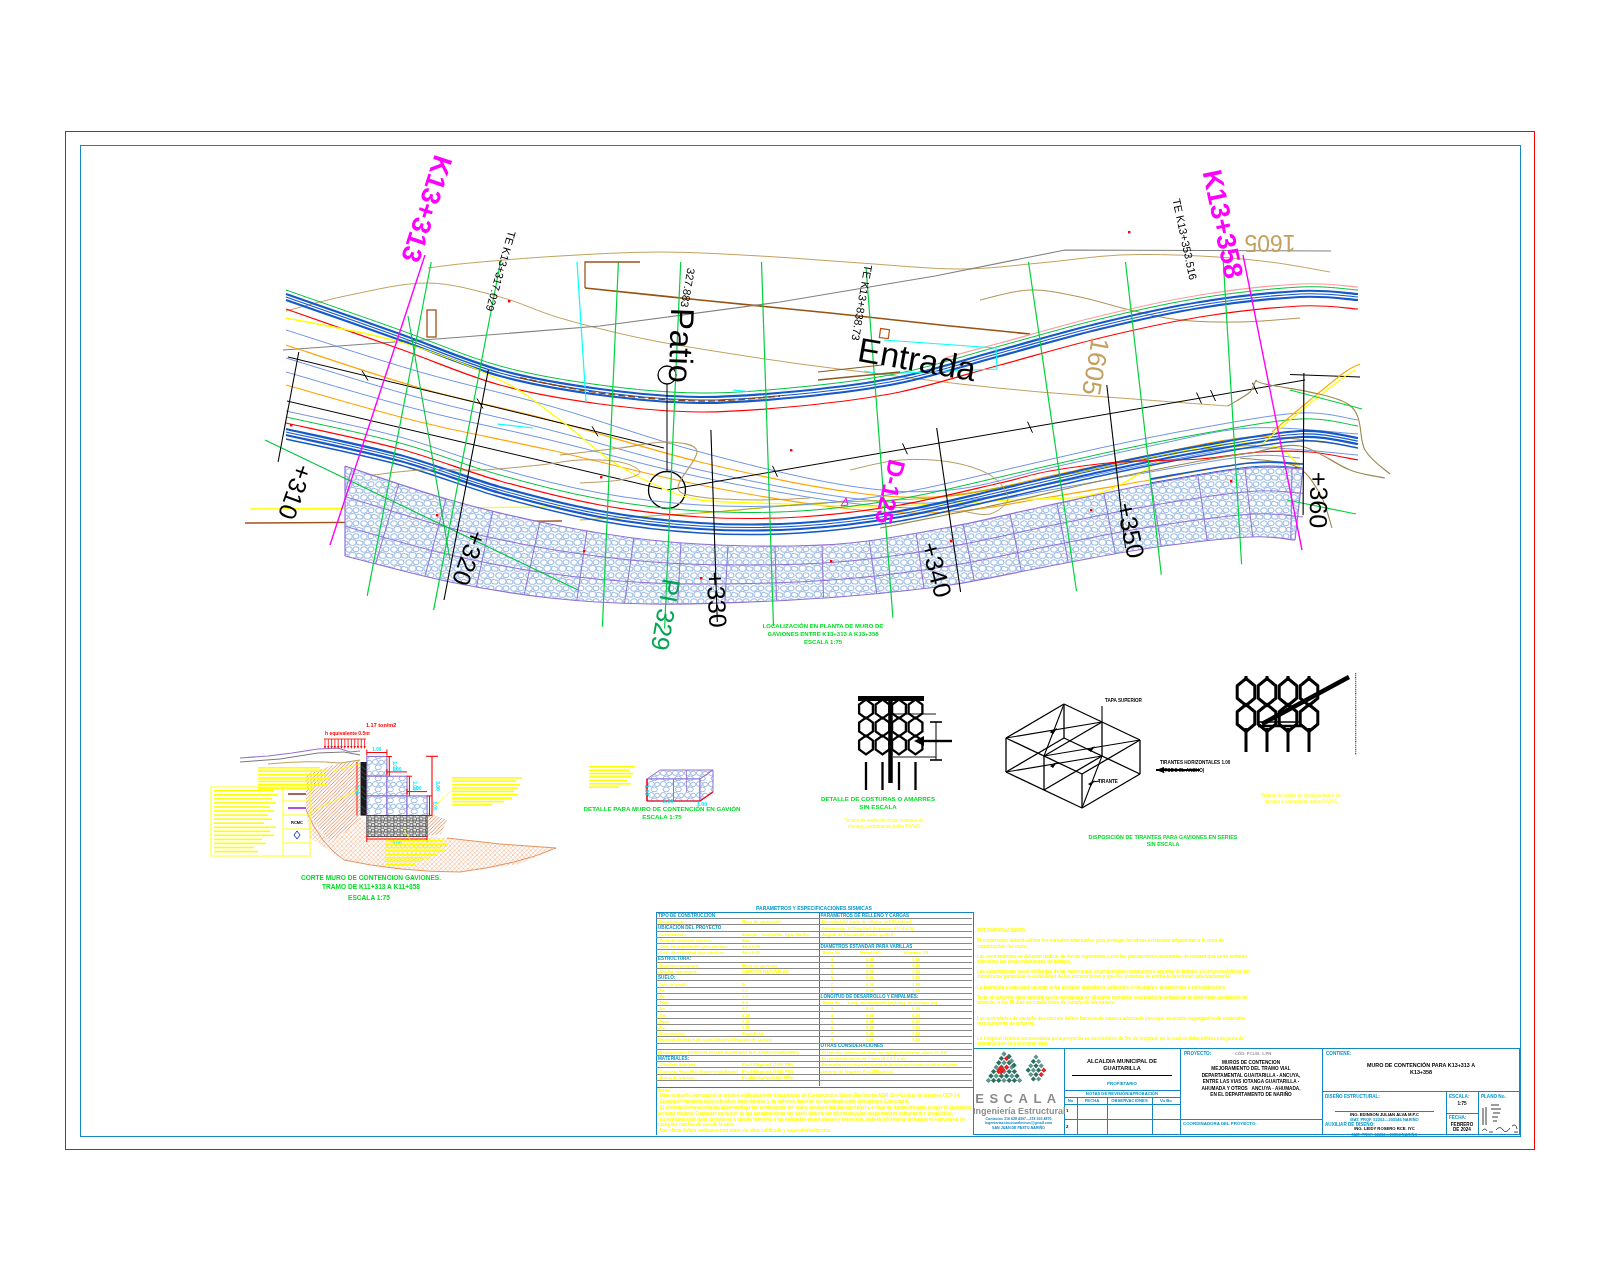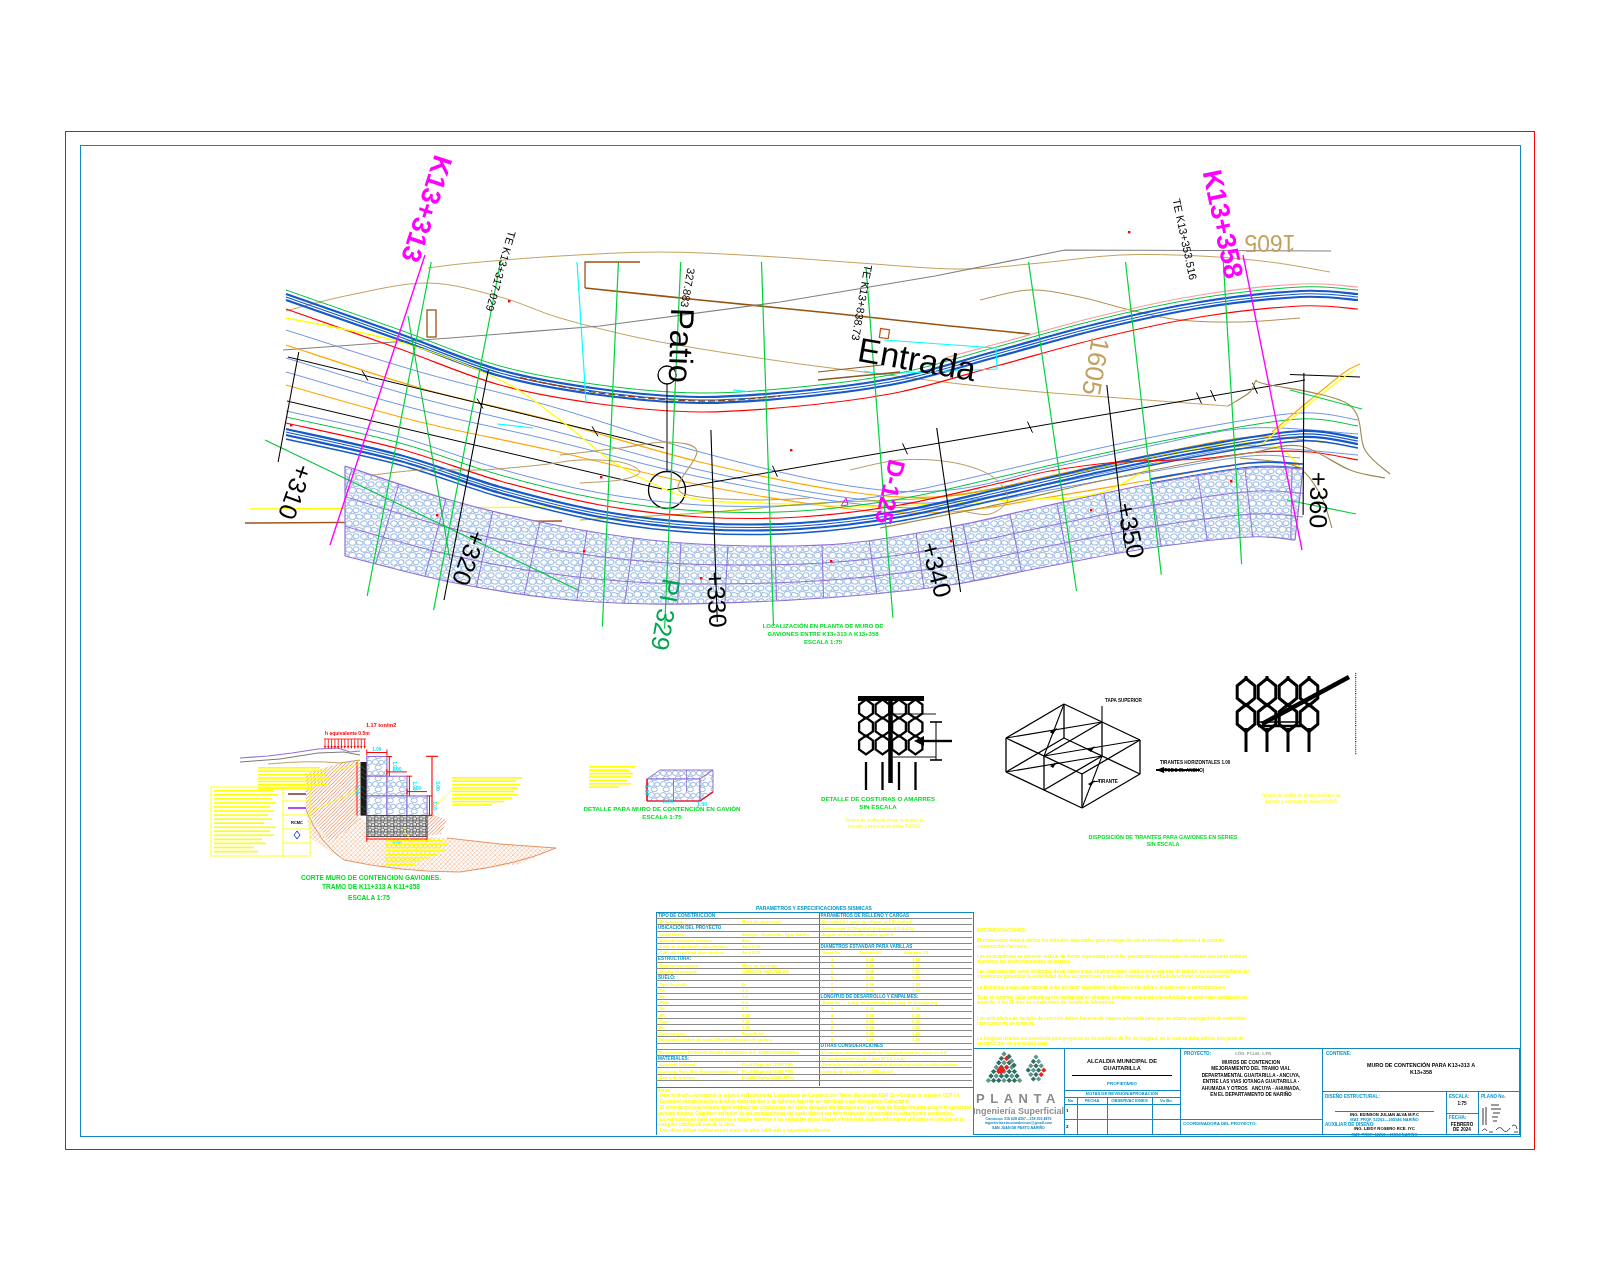--- a/index.html
+++ b/index.html
@@ -1036,22 +1036,22 @@
     <path d="M 55.2 19.599999999999998 L 57.800000000000004 22.2 L 55.2 24.8 L 52.6 22.2 Z" fill="#2e6f63" opacity="1"></path>
     <path d="M 60.400000000000006 19.599999999999998 L 63.00000000000001 22.2 L 60.400000000000006 24.8 L 57.800000000000004 22.2 Z" fill="#5d978b" opacity="1"></path>
     <path d="M 65.60000000000001 19.599999999999998 L 68.2 22.2 L 65.60000000000001 24.8 L 63.00000000000001 22.2 Z" fill="#2e6f63" opacity="1"></path>
     <path d="M 70.80000000000001 19.599999999999998 L 73.4 22.2 L 70.80000000000001 24.8 L 68.20000000000002 22.2 Z" fill="#e82020" opacity="1"></path>
     <path d="M 57.8 24.0 L 60.4 26.6 L 57.8 29.200000000000003 L 55.199999999999996 26.6 Z" fill="#5d978b" opacity="1"></path>
     <path d="M 63.0 24.0 L 65.6 26.6 L 63.0 29.200000000000003 L 60.4 26.6 Z" fill="#2e6f63" opacity="1"></path>
     <path d="M 68.2 24.0 L 70.8 26.6 L 68.2 29.200000000000003 L 65.60000000000001 26.6 Z" fill="#e82020" opacity="1"></path>
     <path d="M 60.4 28.4 L 63.0 31 L 60.4 33.6 L 57.8 31 Z" fill="#2e6f63" opacity="1"></path>
     <path d="M 65.6 28.4 L 68.19999999999999 31 L 65.6 33.6 L 62.99999999999999 31 Z" fill="#5d978b" opacity="1"></path>
   </svg>
-<div style="position:absolute;left:973px;top:1091px;width:91px;text-align:center;font-size:13px;font-weight:bold;letter-spacing:5.5px;color:#8a8a8a;">PLANTA</div>
-<div style="position:absolute;left:973px;top:1105.5px;width:91px;text-align:center;font-size:9px;font-weight:bold;color:#8f8f8f;white-space:nowrap;">Ingeniería Superficial</div>
+<div style="position:absolute;left:973px;top:1091px;width:91px;text-align:center;font-size:13px;font-weight:bold;letter-spacing:5.5px;color:#8a8a8a;">ESCALA</div>
+<div style="position:absolute;left:973px;top:1105.5px;width:91px;text-align:center;font-size:9px;font-weight:bold;color:#8f8f8f;white-space:nowrap;">Ingeniería Estructural</div>
 <div style="position:absolute;left:973px;top:1117px;width:91px;text-align:center;font-size:3.6px;font-weight:bold;color:#1287c2;line-height:4.4px;">Contactos 316 628 4307—318 303 4876<br>ingenieriaestructuralminos@gmail.com<br>SAN JUAN DE PASTO-NARIÑO</div>
 <div style="position:absolute;left:1066px;top:1058px;width:112px;text-align:center;font-size:5.6px;font-weight:bold;color:#000;line-height:7px;">ALCALDIA MUNICIPAL DE<br>GUAITARILLA</div>
 <div style="position:absolute;left:1072px;top:1075px;width:100px;height:0.8px;background:#000;"></div>
 <div style="position:absolute;left:1066px;top:1081px;width:112px;text-align:center;font-size:4.4px;font-weight:bold;color:#0095cc;">PROPIETARIO</div>
 <div style="position:absolute;left:1064px;top:1089.5px;width:116px;height:1px;background:#1287c2;"></div>
 <div style="position:absolute;left:1064px;top:1091px;width:116px;text-align:center;font-size:4.2px;font-weight:bold;color:#0095cc;">NOTAS DE REVISIÓN/APROBACIÓN</div>
 <div style="position:absolute;left:1064px;top:1096.5px;width:116px;height:1px;background:#1287c2;"></div>
 <div style="position:absolute;left:1064px;top:1098px;width:13px;text-align:center;font-size:4.2px;font-weight:bold;color:#0095cc;">No</div>
 <div style="position:absolute;left:1077px;top:1098px;width:30px;text-align:center;font-size:4.2px;font-weight:bold;color:#0095cc;">FECHA</div>
 <div style="position:absolute;left:1107px;top:1098px;width:45px;text-align:center;font-size:4.2px;font-weight:bold;color:#0095cc;">OBSERVACIONES</div>

